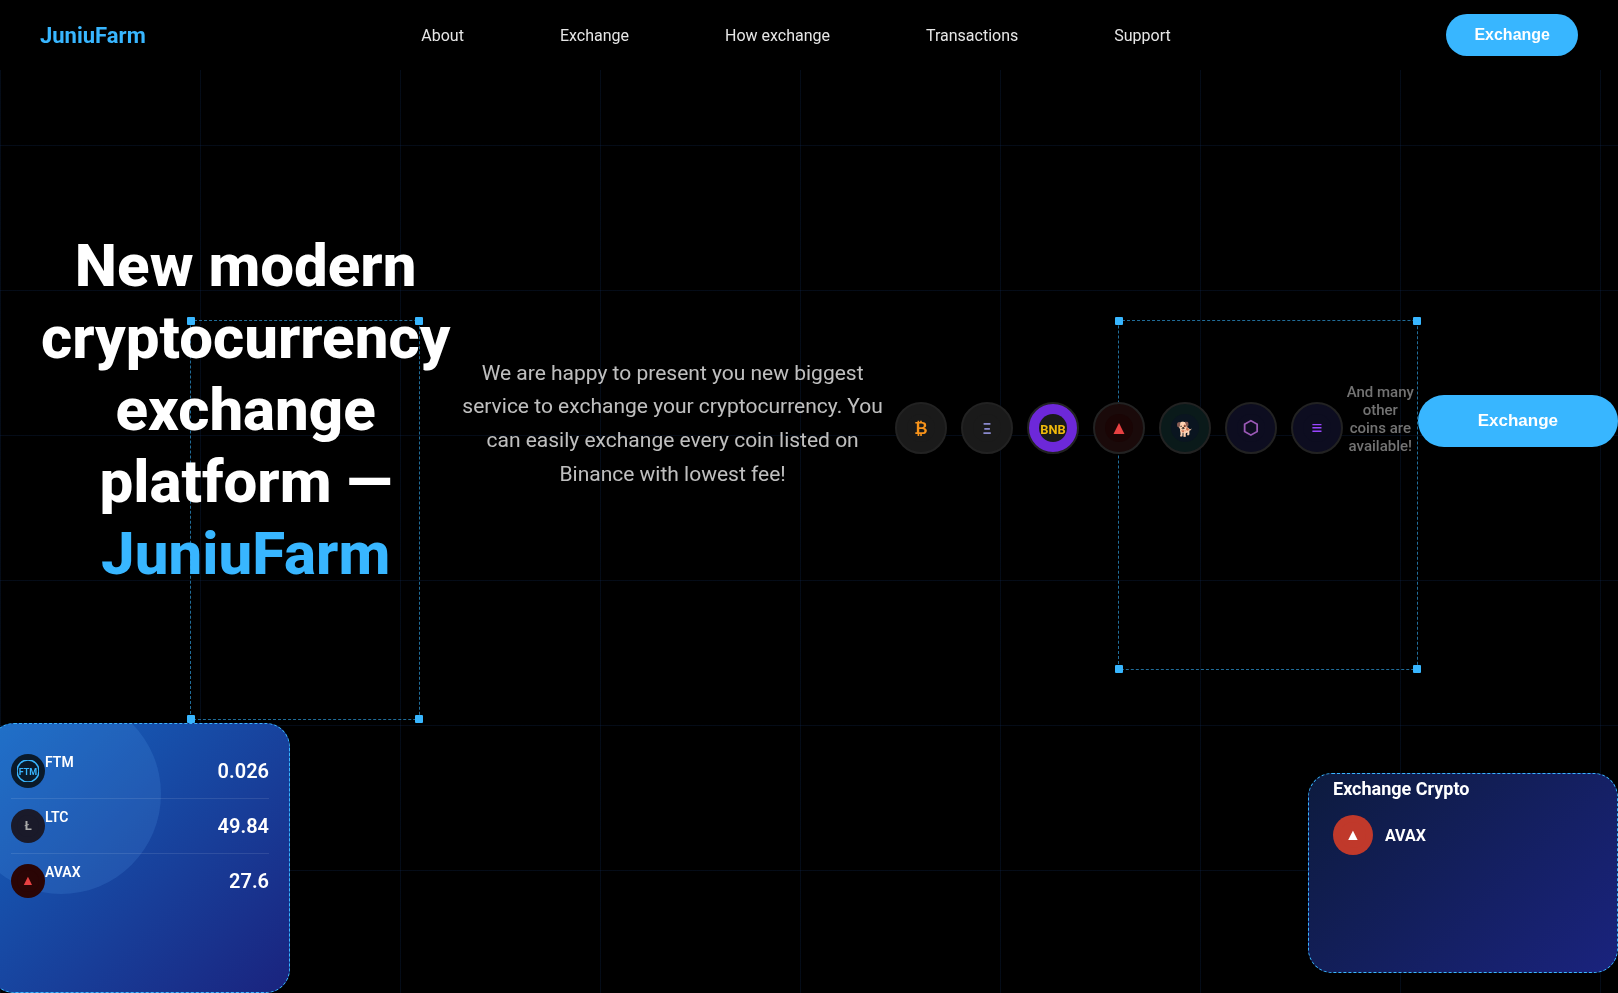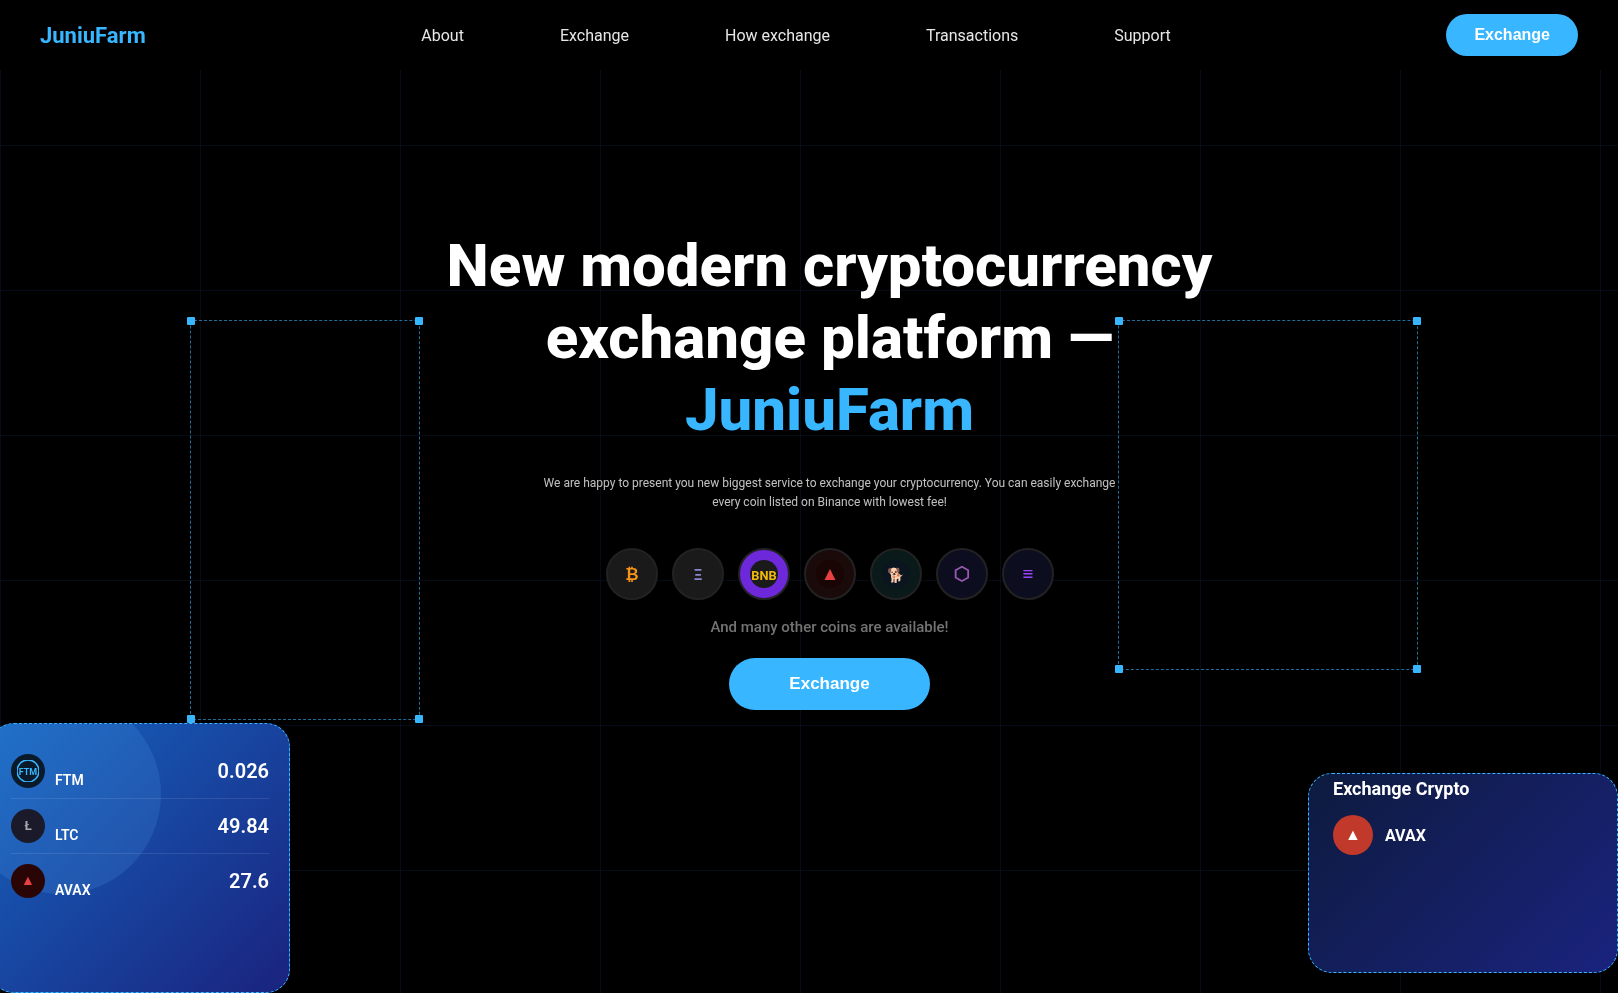--- a/index.html
+++ b/index.html
@@ -85,42 +85,42 @@
       font-size: 16px;
       font-weight: 600;
       cursor: pointer;
     }
 
     
     .hero {
       position: relative;
       z-index: 5;
       display: flex;
-      flex-direction: column;
+      flex-direction: row;
       align-items: center;
       text-align: center;
       padding-top: 160px;
       padding-left: 41px;
     }
 
     .hero-title {
       font-size: 60px;
       font-weight: 800;
       line-height: 1.2;
       max-width: 780px;
       color: #fff;
     }
 
     .hero-title .brand {
       color: #38b6ff;
     }
 
     .hero-subtitle {
       margin-top: 28px;
-      font-size: 12px;
+      font-size: 21px;
       color: rgba(255,255,255,0.75);
       max-width: 600px;
       line-height: 1.6;
     }
 
     
     .coin-icons {
       display: flex;
       align-items: center;
       gap: 14px;
@@ -202,22 +202,21 @@
       position: relative;
       z-index: 1;
     }
 
     .card-row:last-child {
       border-bottom: none;
     }
 
     .card-coin-info {
       display: flex;
-      align-items: flex-end;
-      gap: 10px;
+      align-items: flex-start;
     }
 
     .card-coin-icon {
       width: 34px;
       height: 34px;
       border-radius: 50%;
       display: flex;
       align-items: center;
       justify-content: center;
       font-size: 14px;

